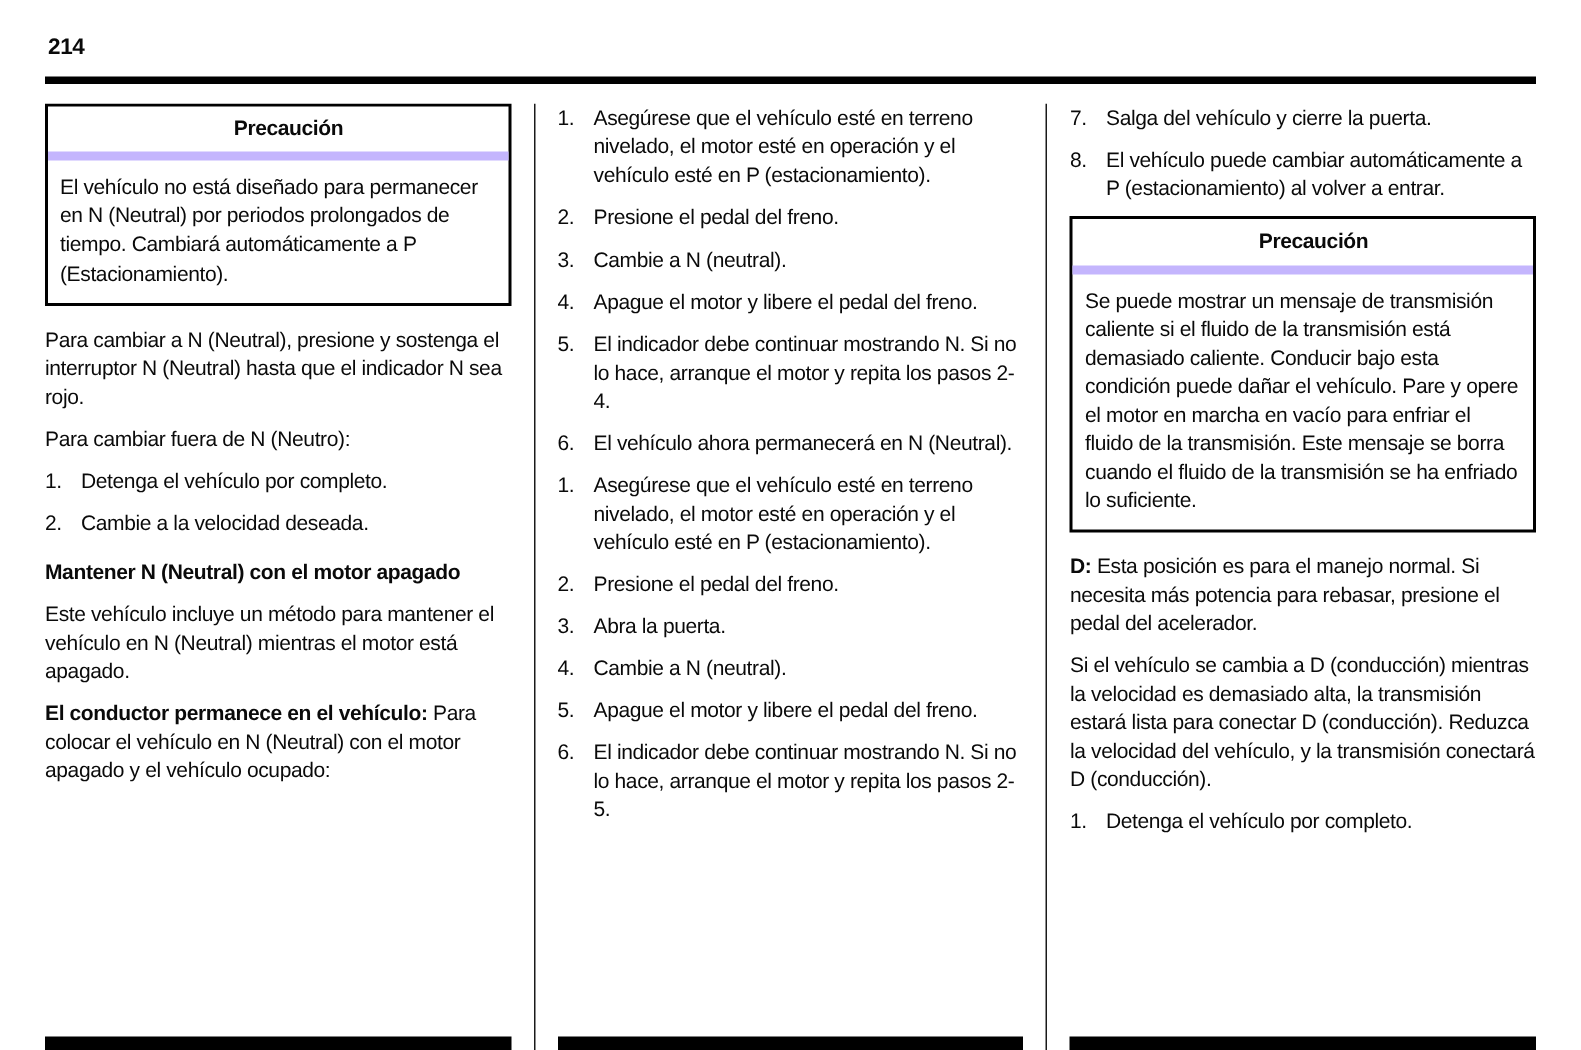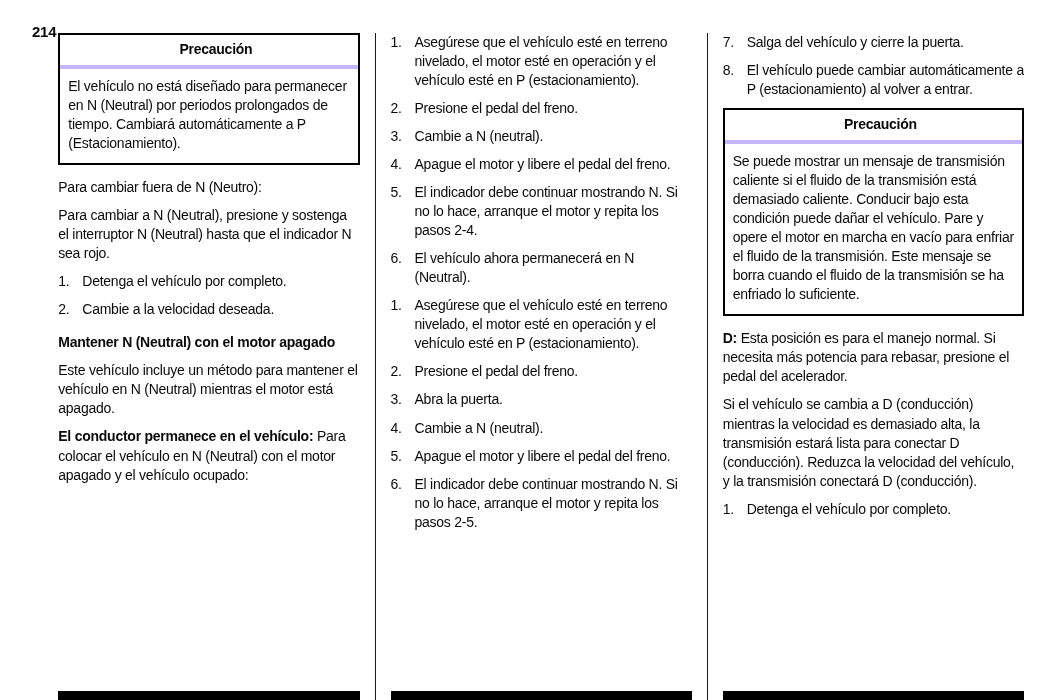--- a/index.html
+++ b/index.html
@@ -9,21 +9,21 @@
     color: #0a0a0a;
     font-family: "Liberation Sans", "DejaVu Sans", sans-serif;
     font-size: 14px;
     line-height: 1.36;
     letter-spacing: -0.25px;
     overflow: hidden;
   }
   .page {
     width: 1054px; height: 700px;
     padding: 20px 30px 0 30px;
-    display: flex; flex-direction: row;
+    display: flex; flex-direction: column;
   }
   .page-header {
     display: flex; align-items: baseline;
     gap: 58px;
     padding: 2px 2px 9px 2px;
     font-size: 15px; font-weight: bold;
   }
   .header-rule { height: 5px; background: #000; flex-shrink: 0; }
   .columns {
     flex: 1; display: flex; margin-top: 13px; min-height: 0; overflow: hidden;
@@ -31,21 +31,21 @@
   .col {
     flex: 1 1 0; min-width: 0;
     display: flex; flex-direction: column;
   }
   .col-divider { width: 1px; background: #1a1a1a; margin: 0 15px; flex-shrink: 0; }
 
   .caution-box { border: 2px solid #000; margin-bottom: 13px; flex-shrink: 0; }
   .caution-title {
     text-align: center; font-weight: bold;
     padding: 5px 4px 6px 18px;
-    border-bottom: 4px solid #c4b5fd;
+    border-bottom: 6px solid #c4b5fd;
   }
   .caution-body { padding: 8px 8px 10px 8px; }
 
   .p { margin-bottom: 9px; }
   .h { font-size: 14px; font-weight: bold; margin: 5px 0 9px 0; }
   .lead { font-weight: bold; }
   .italic { font-style: italic; }
   .ref { font-style: italic; white-space: nowrap; }
 
   .li { display: flex; margin-bottom: 9px; }
@@ -66,22 +66,22 @@
 
   <div class="columns">
 
     <section class="col">
 
       <div class="caution-box">
         <div class="caution-title">Precaución</div>
         <div class="caution-body">El vehículo no está diseñado para permanecer en N (Neutral) por periodos prolongados de tiempo. Cambiará automáticamente a P (Estacionamiento).</div>
       </div>
 
+      <p class="p">Para cambiar a N (Neutral), presione y sostenga el interruptor N (Neutral) hasta que el indicador N sea rojo.</p>
       <p class="p">Para cambiar fuera de N (Neutro):</p>
-      <p class="p">Para cambiar a N (Neutral), presione y sostenga el interruptor N (Neutral) hasta que el indicador N sea rojo.</p>
 
       <div class="li">
         <span class="li-num">1.</span>
         <span class="li-text">Detenga el vehículo por completo.</span>
       </div>
       <div class="li">
         <span class="li-num">2.</span>
         <span class="li-text">Cambie a la velocidad deseada.</span>
       </div>
 

